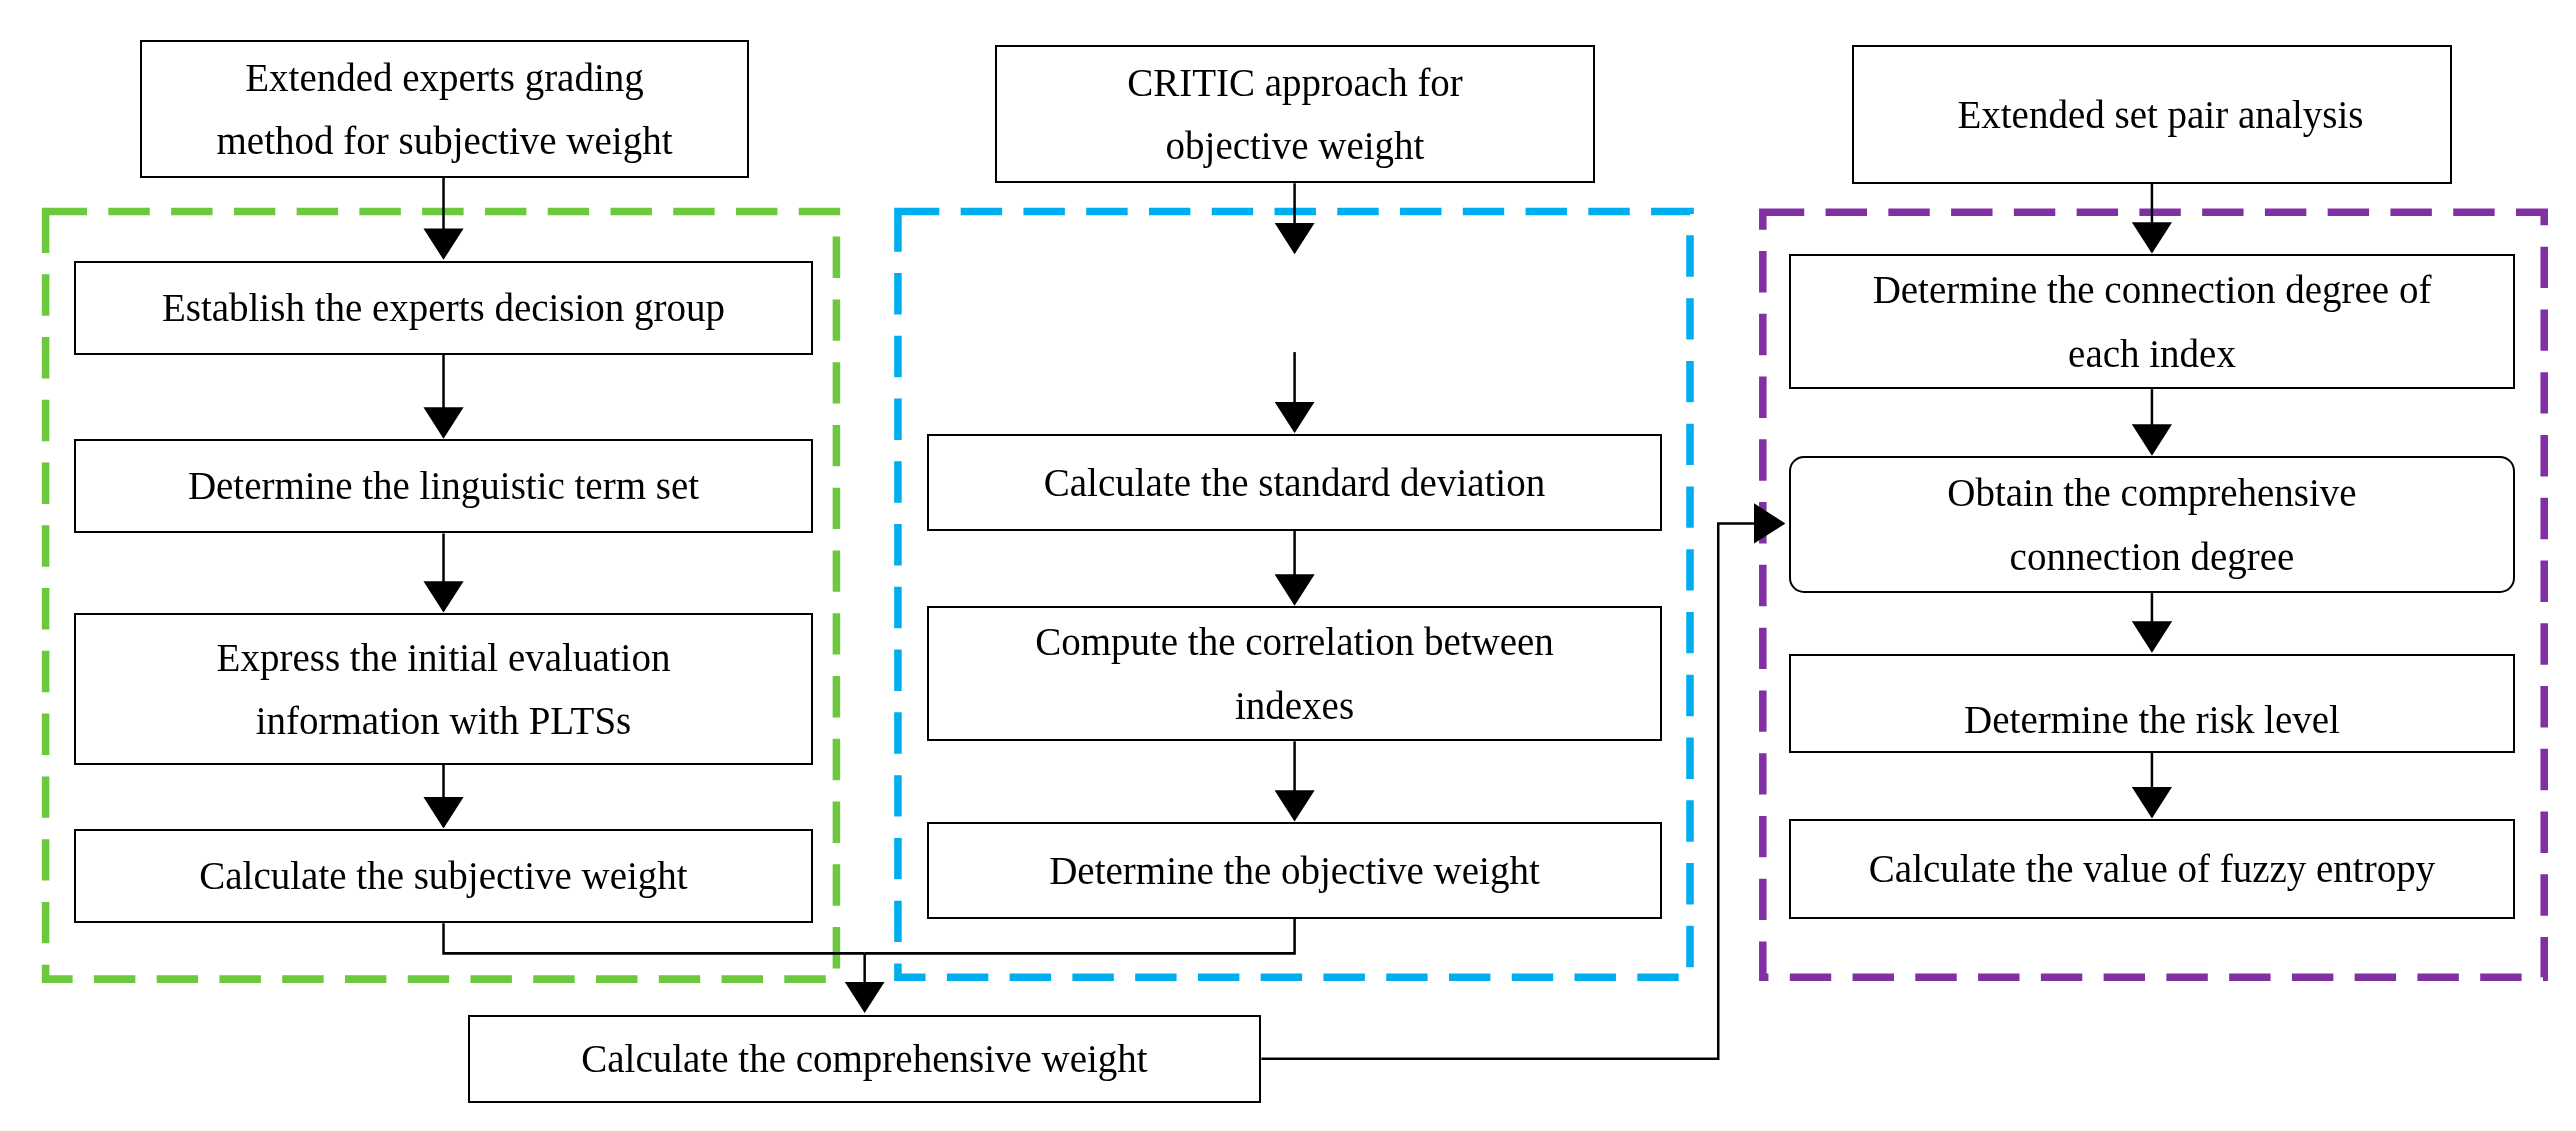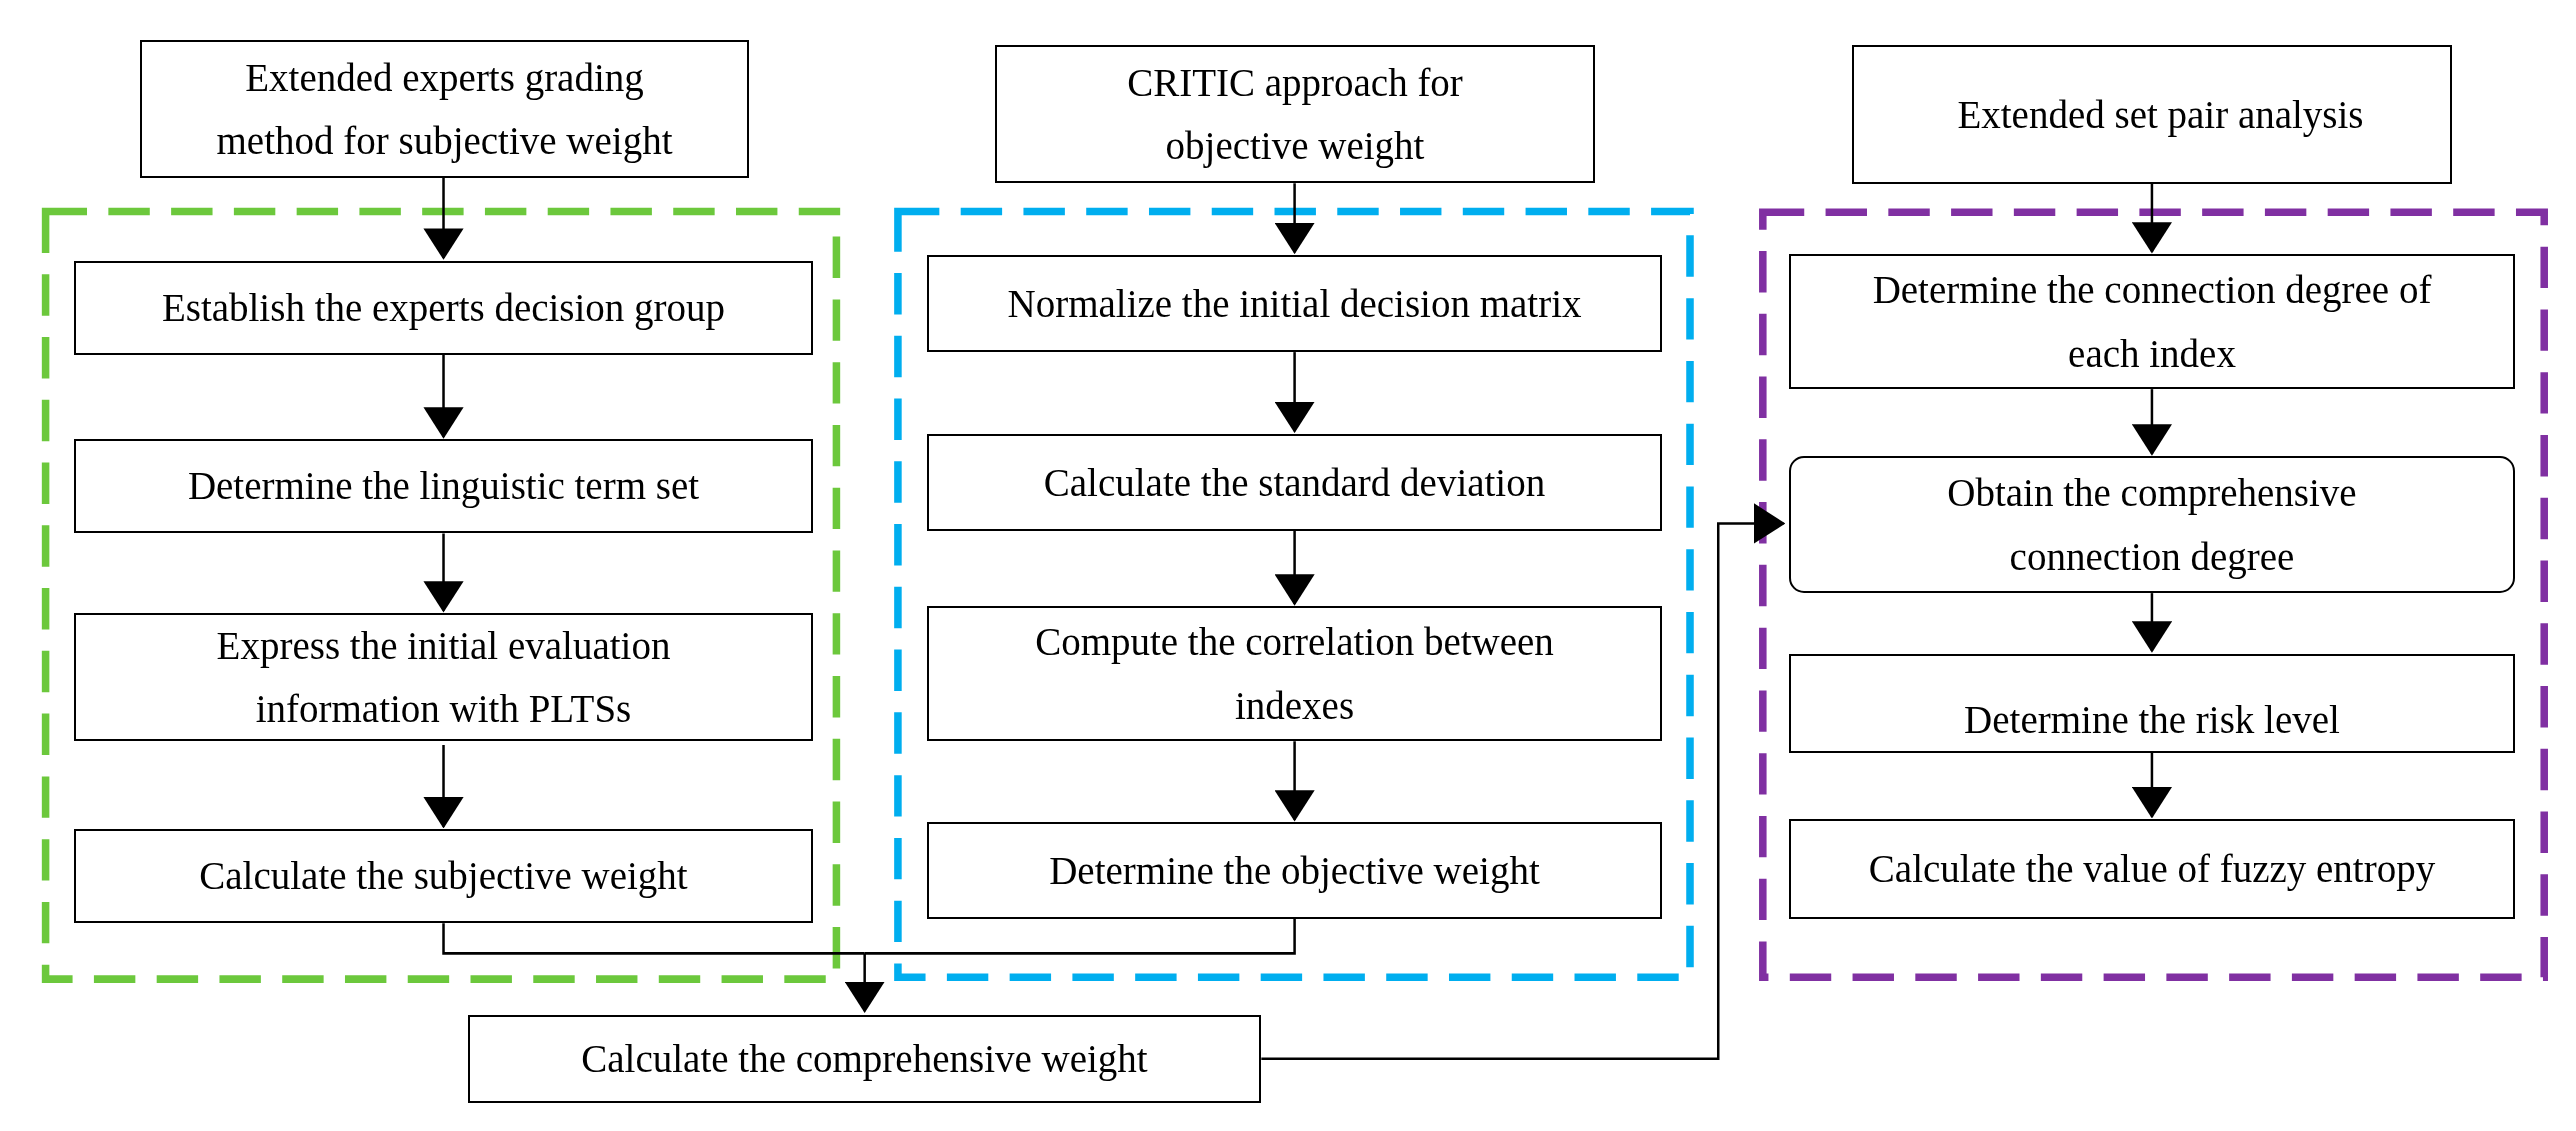--- a/index.html
+++ b/index.html
@@ -86,31 +86,28 @@
   <div class="box" style="left:1852px; top:45px; width:600px; height:139px;padding-left:17px;">
     <span class="txt">Extended set pair analysis</span>
   </div>
 
   <div class="box" style="left:74px; top:261px; width:739px; height:94px;">
     <span class="txt">Establish the experts decision group</span>
   </div>
   <div class="box" style="left:74px; top:439px; width:739px; height:94px;">
     <span class="txt">Determine the linguistic term set</span>
   </div>
-  <div class="box" style="left:74px; top:613px; width:739px; height:128px;">
+  <div class="box" style="left:74px; top:613px; width:739px; height:152px;">
     <span class="txt">Express the initial evaluation
 information with PLTSs</span>
   </div>
   <div class="box" style="left:74px; top:829px; width:739px; height:94px;">
     <span class="txt">Calculate the subjective weight</span>
   </div>
 
-  <div class="box" style="left:927px; top:255px; width:735px; height:97px;">
-    <span class="txt">Normalize the initial decision matrix</span>
-  </div>
   <div class="box" style="left:927px; top:434px; width:735px; height:97px;">
     <span class="txt">Calculate the standard deviation</span>
   </div>
   <div class="box" style="left:927px; top:606px; width:735px; height:135px;">
     <span class="txt">Compute the correlation between
 indexes</span>
   </div>
   <div class="box" style="left:927px; top:822px; width:735px; height:97px;text-align:center;">
     <span class="txt">Determine the objective weight</span>
   </div>

